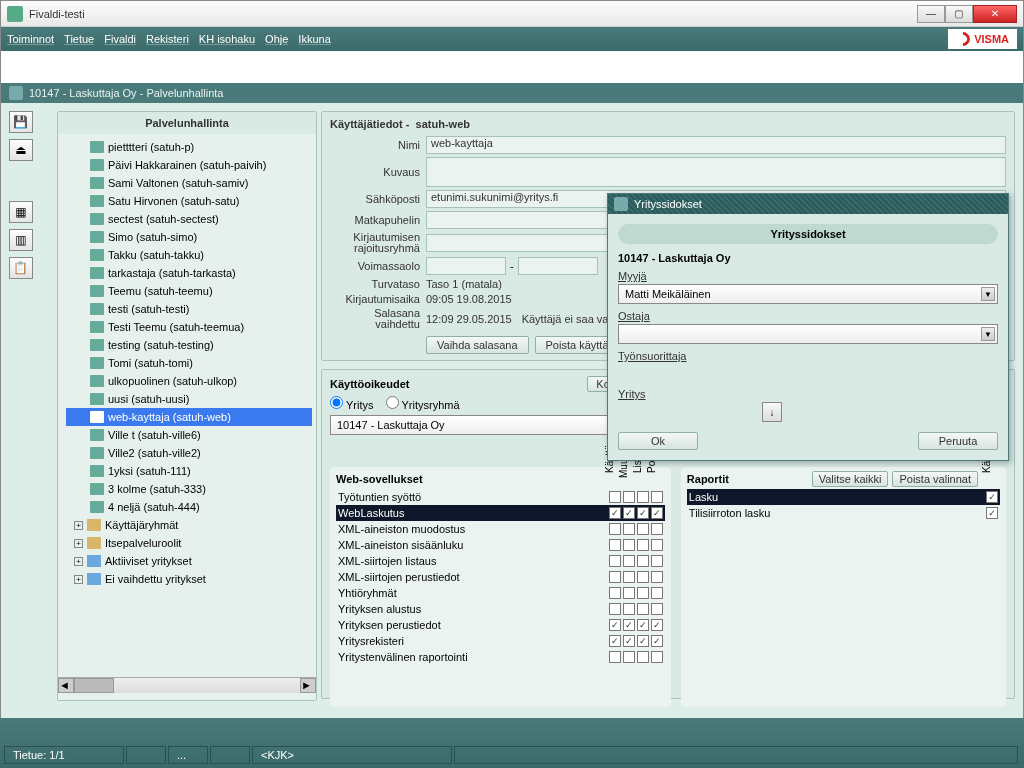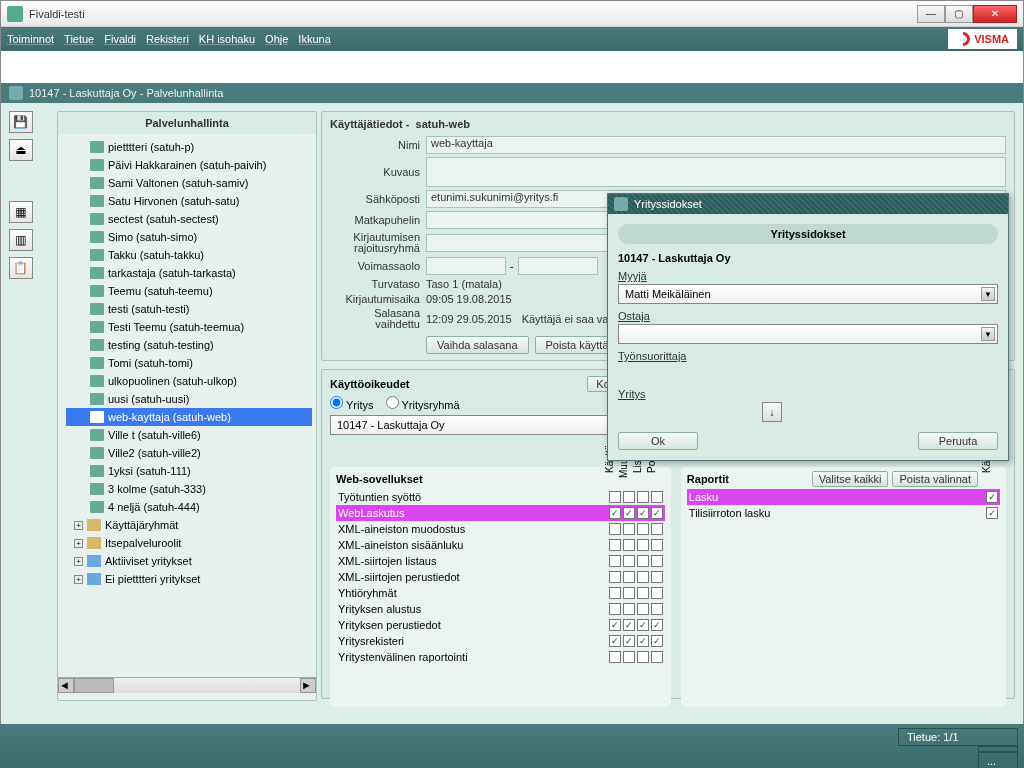--- a/index.html
+++ b/index.html
@@ -72,42 +72,42 @@
 .permcol{background:#eaf3f0;border-radius:4px;padding:6px;position:relative;}
 .permcol.left{flex:1.05;}
 .permcol.right{flex:1;}
 .colhdr{font-weight:bold;margin-bottom:4px;}
 .chkhdr{position:absolute;top:-22px;right:14px;display:flex;gap:3px;}
 .chkhdr span{writing-mode:vertical-rl;transform:rotate(180deg);font-size:10px;height:48px;text-align:end;}
 .listarea{height:200px;overflow:auto;display:flex;flex-direction:column;}
 .listrows{flex:1;}
 .litem{display:flex;align-items:center;height:16px;padding:0 2px;}
 .litem .lname{flex:1;}
-.litem.sel{background:#d946ef;color:#fff;justify-content:flex-end;}
+.litem.sel{background:#0f172a;color:#fff;justify-content:flex-end;}
 .litem .cks{display:flex;gap:2px;}
 .ck{width:12px;height:12px;border:1px solid #777;background:#fff;display:flex;align-items:center;justify-content:center;font-size:9px;color:#333;}
 .ck.on::after{content:"✓";}
 .vscroll{width:14px;background:linear-gradient(90deg,#eee,#ddd);border-left:1px solid #aaa;}
 .rtopbtns{position:absolute;top:4px;right:28px;display:flex;gap:4px;}
 
 
 .dialog{position:absolute;left:606px;top:90px;width:402px;background:#d9e9e4;border:1px solid #4a7a7a;box-shadow:2px 2px 6px rgba(0,0,0,0.3);z-index:50;}
 .dialog .dtitlebar{height:20px;background:repeating-linear-gradient(45deg,#2a5a5a,#2a5a5a 2px,#3a6a6a 2px,#3a6a6a 4px);display:flex;align-items:center;padding:0 6px;color:#fff;}
 .dialog .dtitlebar .dicon{width:14px;height:14px;background:#7aa;margin-right:6px;border-radius:2px;}
 .dialog .dbody{padding:10px;}
 .dialog .dhdr{background:#bfd9d0;border-radius:10px;text-align:center;padding:4px;font-weight:bold;margin-bottom:8px;}
 .dialog .dsec{margin-bottom:6px;}
 .dialog .dsec .dlbl{color:#333;margin-bottom:2px;display:block;text-decoration:underline;}
 .dialog .stdbtn{width:80px;text-align:center;}
 .dbtns{display:flex;justify-content:space-between;gap:40px;margin-top:10px;}
 .smallbtn{width:20px;height:20px;border:1px solid #888;background:linear-gradient(#f8f8f8,#ddd);display:inline-flex;align-items:center;justify-content:center;font-size:10px;margin-left:4px;}
 .yrrow .inp{width:140px;}
 
 
-.statusbar{position:absolute;bottom:0;left:0;right:0;height:44px;background:linear-gradient(#4a7a7a,#3a6a6a);display:flex;align-items:flex-end;padding:4px;flex-direction:column;}
+.statusbar{position:absolute;bottom:0;left:0;right:0;height:50px;background:linear-gradient(#4a7a7a,#3a6a6a);display:flex;align-items:flex-end;padding:4px;}
 .stcell{border:1px solid #2a5050;padding:2px 8px;color:#fff;margin-right:2px;height:18px;display:flex;align-items:center;}
 .stcell.w1{width:120px;}
 .stcell.w2{width:40px;}
 .stcell.wrest{flex:1;}
 </style>
 </head>
 <body>
 
 <div class="window-chrome">
   <div class="titlebar">
@@ -247,21 +247,21 @@
             <span>Itsepalveluroolit</span>
           </div>
           <div class="tree-group blue">
             <div class="exp">+</div>
             <div class="ficon"></div>
             <span>Aktiiviset yritykset</span>
           </div>
           <div class="tree-group blue">
             <div class="exp">+</div>
             <div class="ficon"></div>
-            <span>Ei pietttteri yritykset</span>
+            <span>Ei vaihdettu yritykset</span>
           </div>
         </div>
       <div class="hscroll">
         <div class="arrow">◄</div>
         <div class="track">
             <div class="thumb"></div>
           </div>
         <div class="arrow">►</div>
       </div>
     </div>

